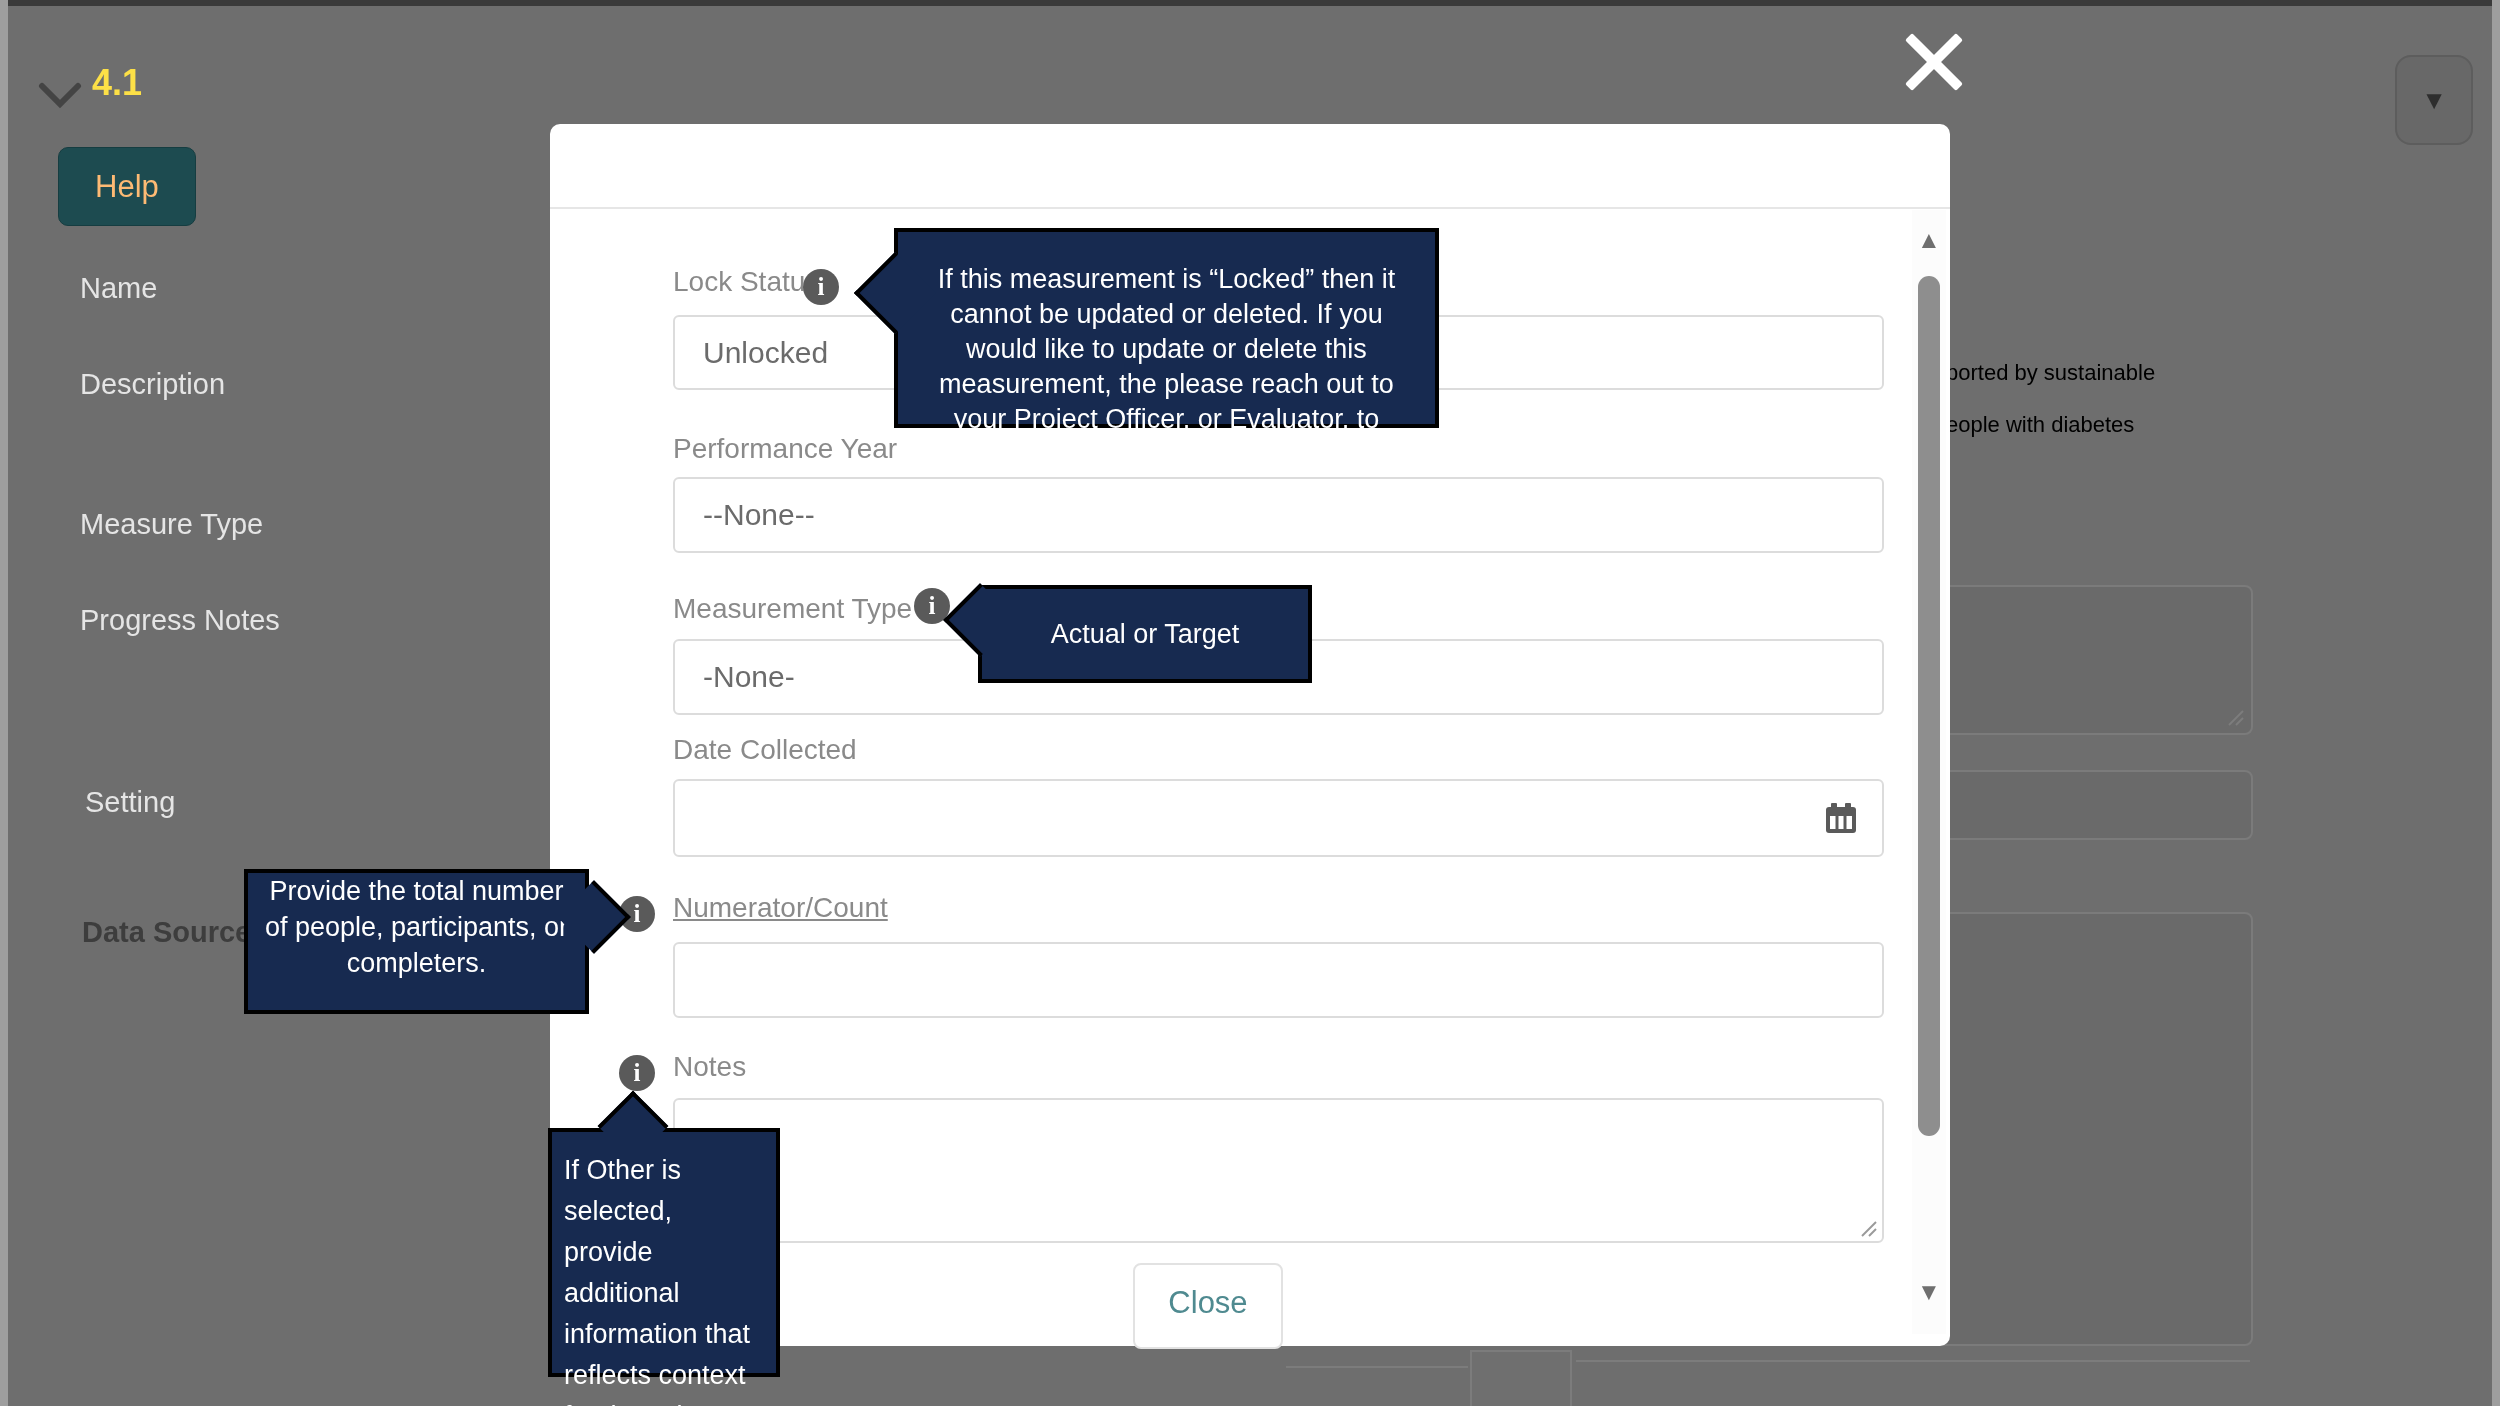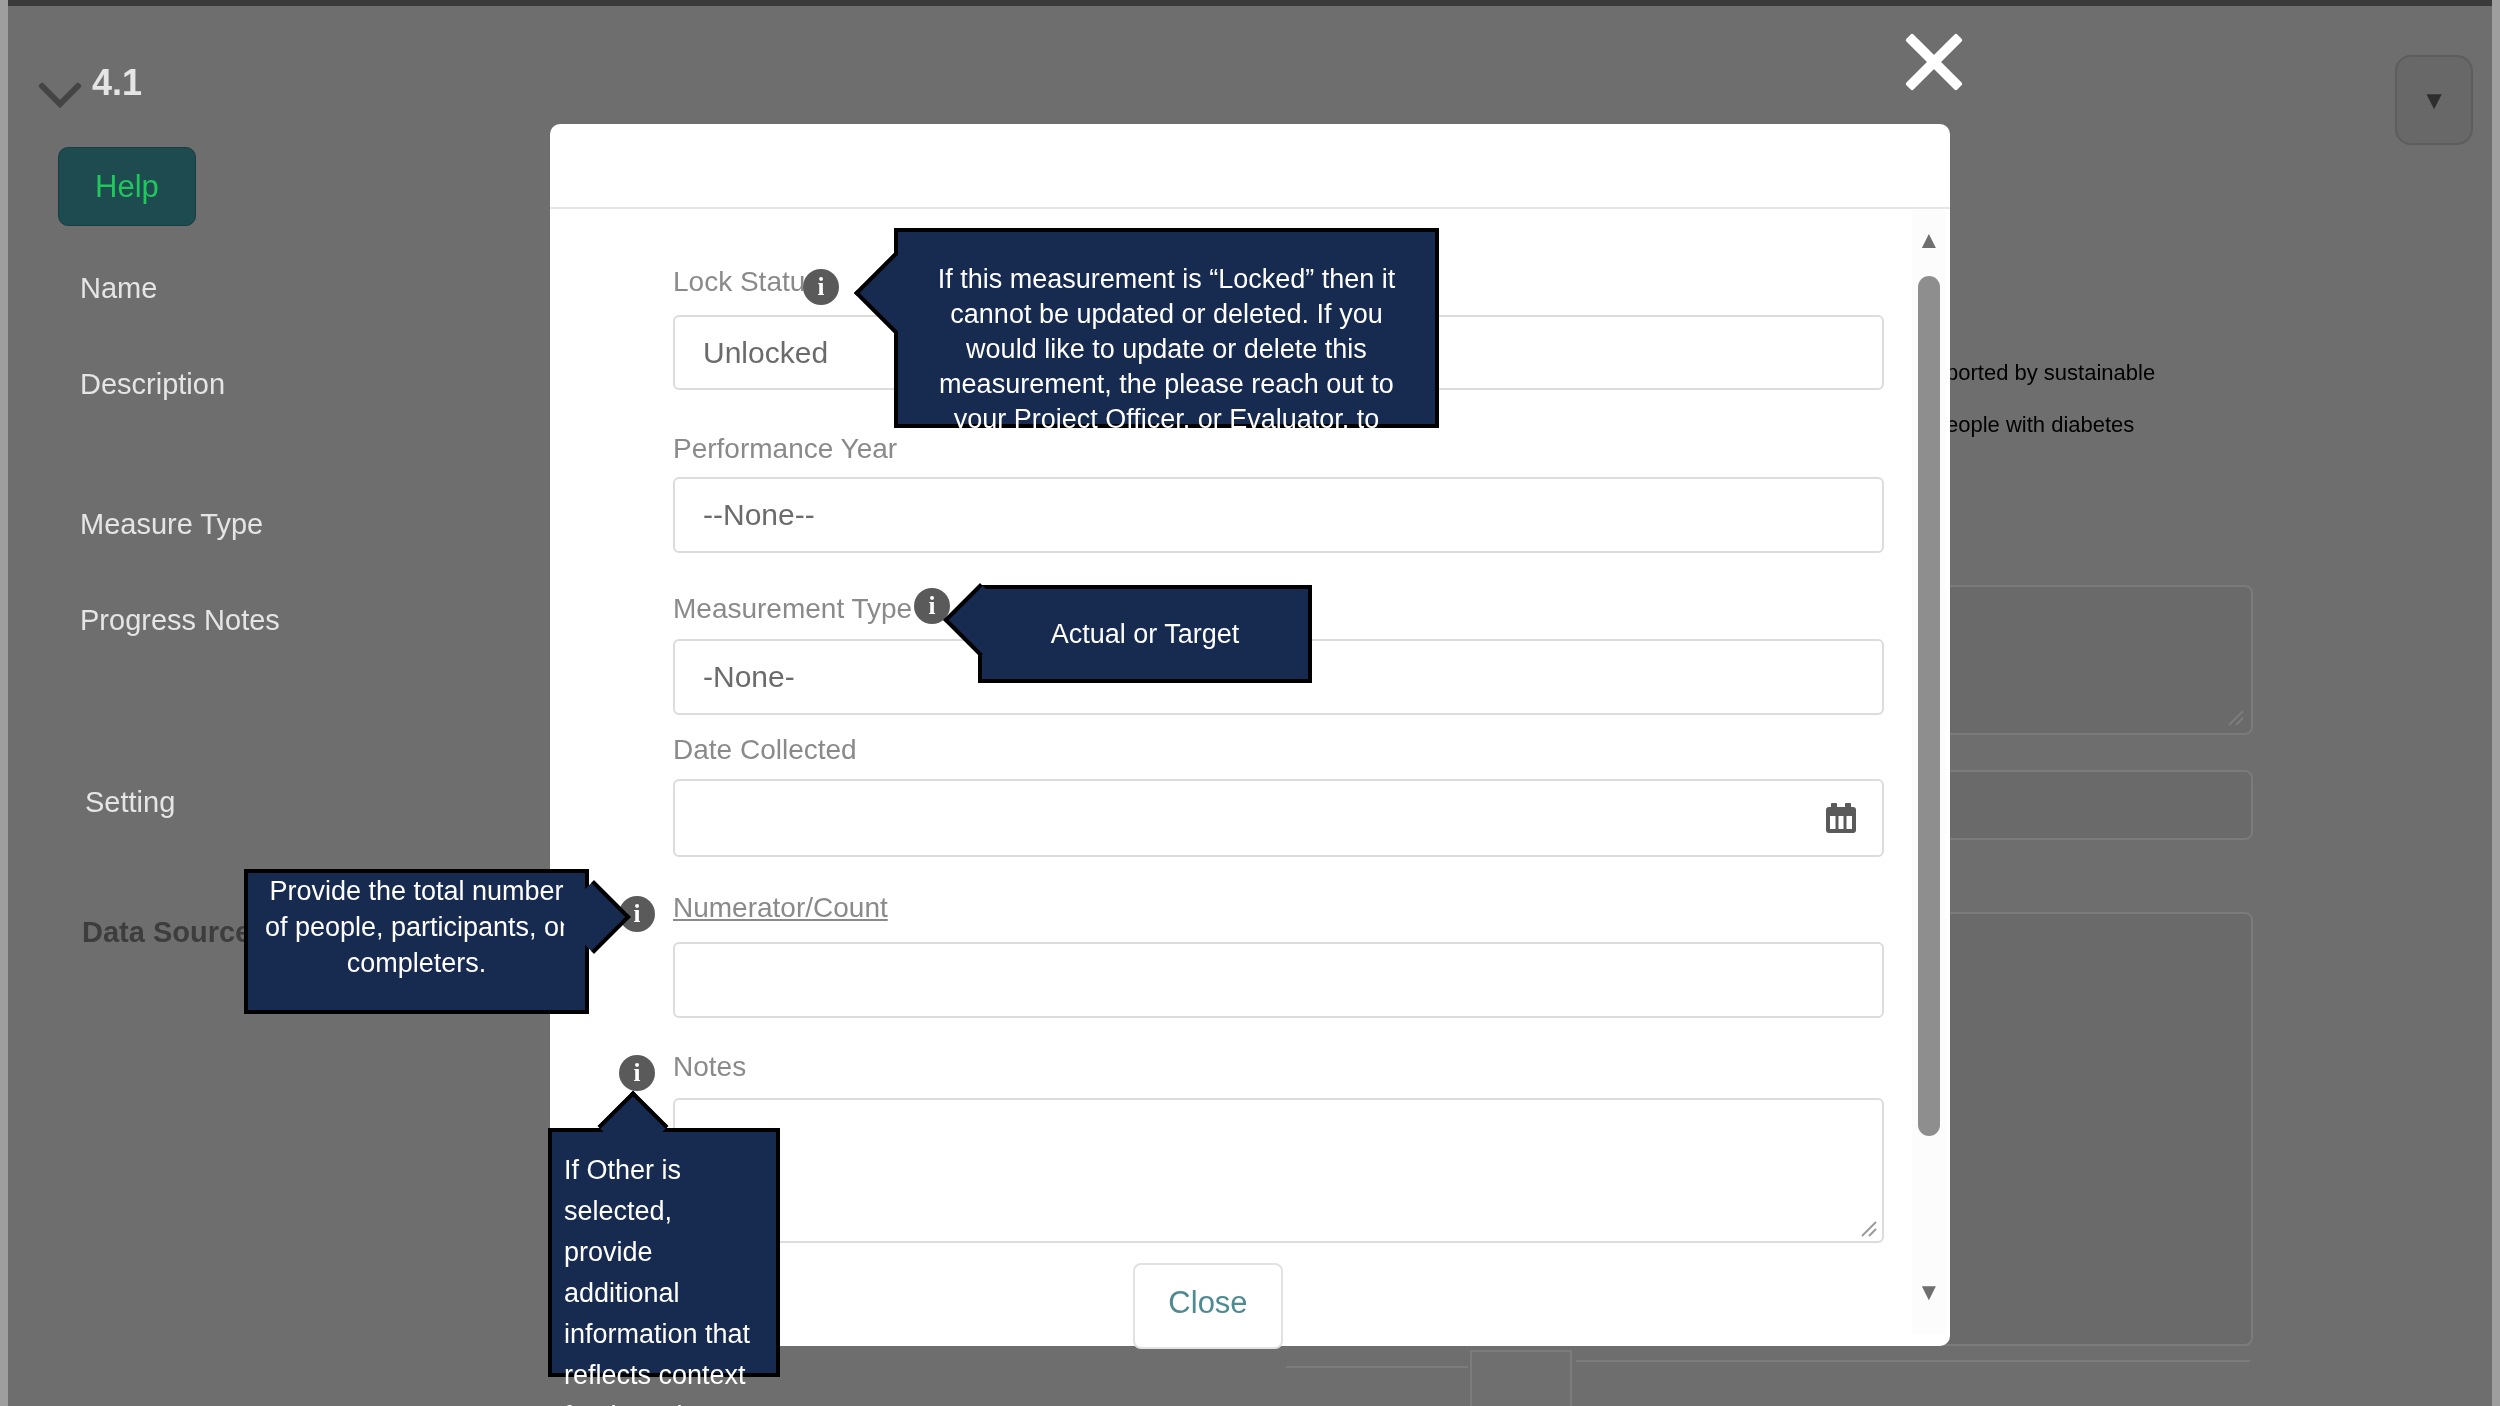--- a/index.html
+++ b/index.html
@@ -11,24 +11,24 @@
   .abs{position:absolute;}
   
   .frame-top{left:0;top:0;width:2500px;height:6px;background:#3a3a3a;z-index:40;}
   .frame-left{left:0;top:0;width:8px;height:1406px;background:#9e9e9e;z-index:40;}
   .frame-right{left:2492px;top:0;width:8px;height:1406px;background:#9e9e9e;z-index:40;}
   
   .bg-label{font-size:29px;color:#e5e5e5;z-index:1;}
   .bg-label.bold{font-weight:700;color:#3d3d3d;}
   .bg-text{font-size:22px;color:#000000;z-index:1;white-space:nowrap;}
   .bg-panel{background:#6a6a6a;border:2px solid #7b7b7b;border-radius:8px;z-index:1;}
-  .section-num{font-size:36px;font-weight:600;color:#e5e5e5;z-index:1;}
+  .section-num{font-size:36px;font-weight:600;color:#fde047;z-index:1;}
   .help-btn{
     width:136px;height:77px;background:#1d4b50;border:1px solid #163d41;border-radius:10px;
-    color:#22c55e;font-size:31px;text-align:center;line-height:77px;z-index:1;cursor:pointer;
+    color:#fdba74;font-size:31px;text-align:center;line-height:77px;z-index:1;cursor:pointer;
   }
   .dd-btn{
     width:74px;height:86px;background:#686868;border:2px solid #5d5d5d;border-radius:16px;
     color:#2e2e2e;font-size:26px;text-align:center;line-height:86px;z-index:1;
   }
   .seam{background:#7c7c7c;z-index:1;}
   .bg-tab{background:#6f6f6f;border:2px solid #7c7c7c;border-bottom:none;z-index:1;}
   
   .modal{
     left:550px;top:124px;width:1400px;height:1222px;background:#ffffff;border-radius:10px;z-index:10;

